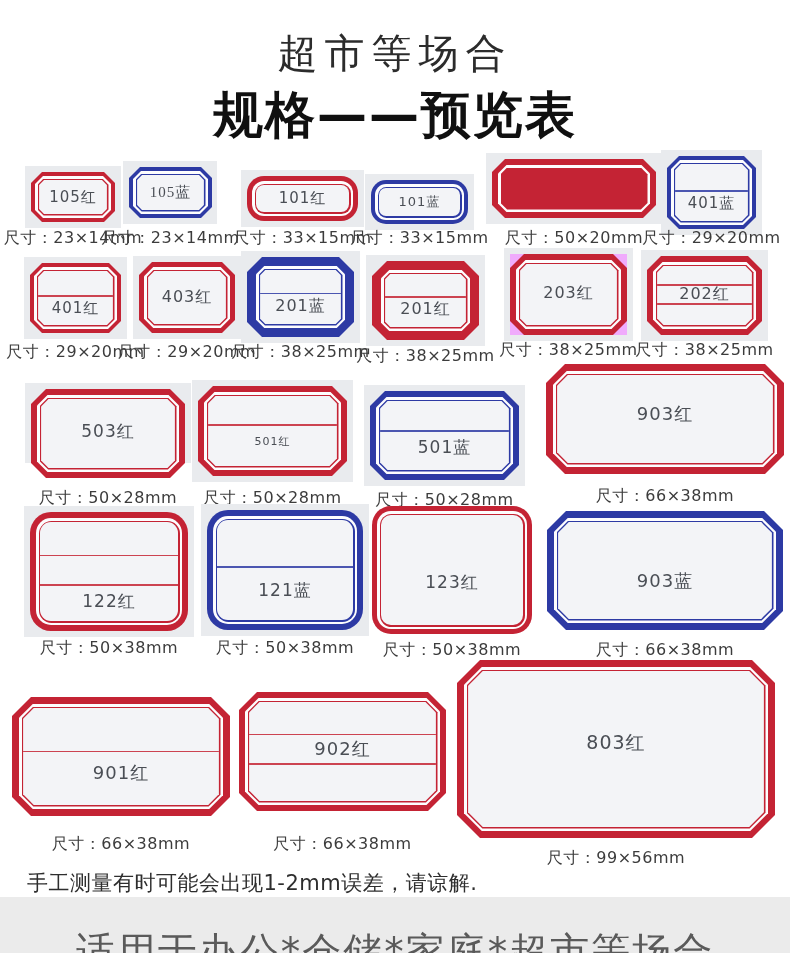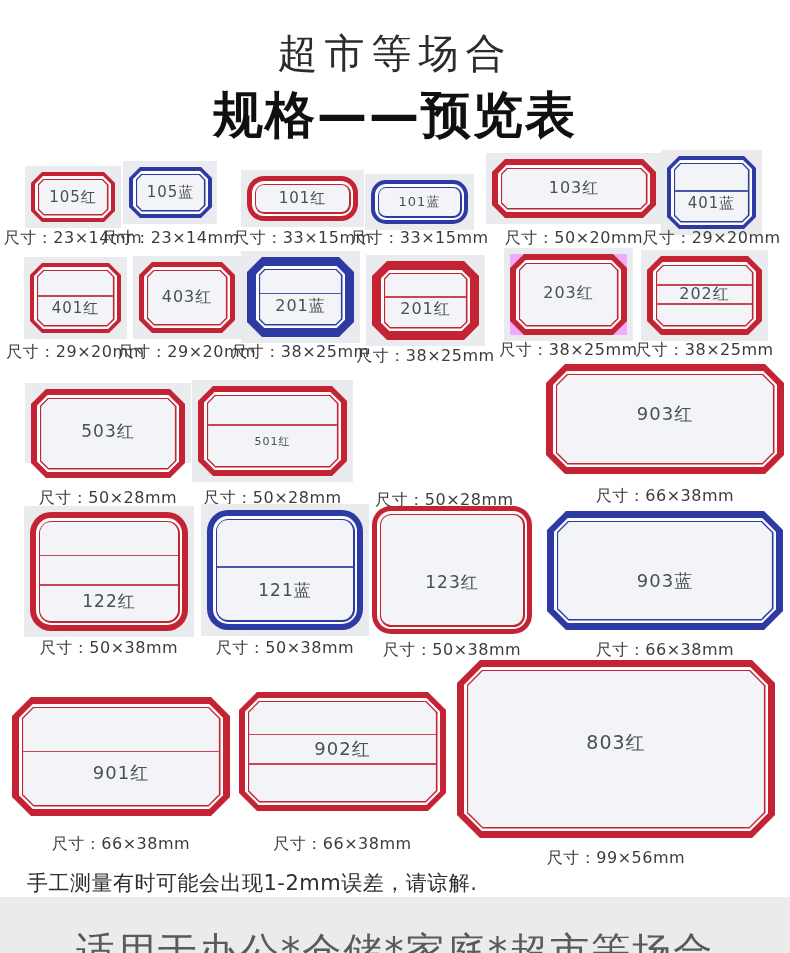--- a/index.html
+++ b/index.html
@@ -49,21 +49,21 @@
   <div id="labels">
       <div style="position: absolute; left: 31px; top: 172px; width: 84px; height: 50px; background: rgb(233, 235, 238); box-shadow: rgb(233, 235, 238) 0px 0px 0px 6px;">
         <div style="position: absolute; left: 0px; top: 0px; width: 84px; height: 50px; background: rgb(196, 35, 52); clip-path: polygon(11px 0px, 73px 0px, 84px 11px, 84px 39px, 73px 50px, 11px 50px, 0px 39px, 0px 11px);"></div>
         <div style="position: absolute; left: 4px; top: 4px; width: 76px; height: 42px; background: rgb(253, 253, 254); clip-path: polygon(8px 0px, 68px 0px, 76px 8px, 76px 34px, 68px 42px, 8px 42px, 0px 34px, 0px 8px);"></div>
         <div style="position: absolute; left: 6.5px; top: 6.5px; width: 71px; height: 37px; background: rgb(196, 35, 52); clip-path: polygon(6.125px 0px, 64.875px 0px, 71px 6.125px, 71px 30.875px, 64.875px 37px, 6.125px 37px, 0px 30.875px, 0px 6.125px);"></div>
         <div style="position: absolute; left: 8.1px; top: 8.1px; width: 67.8px; height: 33.8px; background: rgb(243, 244, 247); clip-path: polygon(4.925px 0px, 62.875px 0px, 67.8px 4.925px, 67.8px 28.875px, 62.875px 33.8px, 4.925px 33.8px, 0px 28.875px, 0px 4.925px);">
           <span style="position: absolute; left: 50%; top: 50%; transform: translate(-50%, -50%); font-size: 15px; color: rgb(74, 78, 85); letter-spacing: 1px; white-space: nowrap;">105红</span>
         </div>
       </div>
       <div style="position: absolute; left: 73px; top: 228px; transform: translateX(-50%); font-size: 16px; color: rgb(60, 60, 60); letter-spacing: 0.5px; white-space: nowrap;">尺寸：23×14mm</div>
-      <div style="position: absolute; left: 129px; top: 167px; width: 82px; height: 51px; background: rgb(233, 235, 238); box-shadow: rgb(233, 235, 238) 0px 0px 0px 6px;">
+      <div style="position: absolute; left: 129px; top: 167px; width: 82px; height: 51px; background: rgb(233, 235, 238); box-shadow: rgb(233, 235, 238) 0px 0px 0px 6px; font-family: Liberation Serif, serif;">
         <div style="position: absolute; left: 0px; top: 0px; width: 83px; height: 51px; background: rgb(45, 58, 164); clip-path: polygon(11px 0px, 72px 0px, 83px 11px, 83px 40px, 72px 51px, 11px 51px, 0px 40px, 0px 11px);"></div>
         <div style="position: absolute; left: 4px; top: 4px; width: 75px; height: 43px; background: rgb(253, 253, 254); clip-path: polygon(8px 0px, 67px 0px, 75px 8px, 75px 35px, 67px 43px, 8px 43px, 0px 35px, 0px 8px);"></div>
         <div style="position: absolute; left: 6.5px; top: 6.5px; width: 70px; height: 38px; background: rgb(45, 58, 164); clip-path: polygon(6.125px 0px, 63.875px 0px, 70px 6.125px, 70px 31.875px, 63.875px 38px, 6.125px 38px, 0px 31.875px, 0px 6.125px);"></div>
         <div style="position: absolute; left: 8.1px; top: 8.1px; width: 66.8px; height: 34.8px; background: rgb(243, 244, 247); clip-path: polygon(4.925px 0px, 61.875px 0px, 66.8px 4.925px, 66.8px 29.875px, 61.875px 34.8px, 4.925px 34.8px, 0px 29.875px, 0px 4.925px);">
           <span style="position: absolute; left: 50%; top: 50%; transform: translate(-50%, -50%); font-size: 15px; color: rgb(74, 78, 85); letter-spacing: 1px; white-space: nowrap;">105蓝</span>
         </div>
       </div>
       <div style="position: absolute; left: 170.5px; top: 228px; transform: translateX(-50%); font-size: 16px; color: rgb(60, 60, 60); letter-spacing: 0.5px; white-space: nowrap;">尺寸：23×14mm</div>
       <div style="position: absolute; left: 247px; top: 176px; width: 111px; height: 45px; background: rgb(233, 235, 238); box-shadow: rgb(233, 235, 238) 0px 0px 0px 6px;">
         <div style="position: absolute; left: 0px; top: 0px; width: 111px; height: 45px; background: rgb(196, 35, 52); border-radius: 17px;"></div>
@@ -80,23 +80,20 @@
         <div style="position: absolute; left: 6.5px; top: 6.5px; width: 84px; height: 31px; background: rgb(45, 58, 164); border-radius: 8.5px;"></div>
         <div style="position: absolute; left: 8.1px; top: 8.1px; width: 80.8px; height: 27.8px; background: rgb(243, 244, 247); border-radius: 6.9px;">
           <span style="position: absolute; left: 50%; top: 50%; transform: translate(-50%, -50%); font-size: 13px; color: rgb(74, 78, 85); letter-spacing: 1px; white-space: nowrap;">101蓝</span>
         </div>
       </div>
       <div style="position: absolute; left: 419.5px; top: 228px; transform: translateX(-50%); font-size: 16px; color: rgb(60, 60, 60); letter-spacing: 0.5px; white-space: nowrap;">尺寸：33×15mm</div>
       <div style="position: absolute; left: 492px; top: 159px; width: 164px; height: 59px; background: rgb(233, 235, 238); box-shadow: rgb(233, 235, 238) 0px 0px 0px 6px;">
         <div style="position: absolute; left: 0px; top: 0px; width: 164px; height: 59px; background: rgb(196, 35, 52); clip-path: polygon(13px 0px, 151px 0px, 164px 13px, 164px 46px, 151px 59px, 13px 59px, 0px 46px, 0px 13px);"></div>
         <div style="position: absolute; left: 6px; top: 6px; width: 152px; height: 47px; background: rgb(253, 253, 254); clip-path: polygon(8.5px 0px, 143.5px 0px, 152px 8.5px, 152px 38.5px, 143.5px 47px, 8.5px 47px, 0px 38.5px, 0px 8.5px);"></div>
         <div style="position: absolute; left: 8.5px; top: 8.5px; width: 147px; height: 42px; background: rgb(196, 35, 52); clip-path: polygon(6.625px 0px, 140.375px 0px, 147px 6.625px, 147px 35.375px, 140.375px 42px, 6.625px 42px, 0px 35.375px, 0px 6.625px);"></div>
-        <div style="position: absolute; left: 10.1px; top: 10.1px; width: 143.8px; height: 38.8px; background: rgb(243, 244, 247); clip-path: polygon(5.425px 0px, 138.375px 0px, 143.8px 5.425px, 143.8px 33.375px, 138.375px 38.8px, 5.425px 38.8px, 0px 33.375px, 0px 5.425px);">
-          <span style="position: absolute; left: 50%; top: 50%; transform: translate(-50%, -50%); font-size: 16px; color: rgb(74, 78, 85); letter-spacing: 1px; white-space: nowrap;">103红</span>
-        </div>
       </div>
       <div style="position: absolute; left: 574px; top: 228px; transform: translateX(-50%); font-size: 16px; color: rgb(60, 60, 60); letter-spacing: 0.5px; white-space: nowrap;">尺寸：50×20mm</div>
       <div style="position: absolute; left: 667px; top: 156px; width: 89px; height: 73px; background: rgb(233, 235, 238); box-shadow: rgb(233, 235, 238) 0px 0px 0px 6px;">
         <div style="position: absolute; left: 0px; top: 0px; width: 89px; height: 73px; background: rgb(45, 58, 164); clip-path: polygon(12px 0px, 77px 0px, 89px 12px, 89px 61px, 77px 73px, 12px 73px, 0px 61px, 0px 12px);"></div>
         <div style="position: absolute; left: 4px; top: 4px; width: 81px; height: 65px; background: rgb(253, 253, 254); clip-path: polygon(9px 0px, 72px 0px, 81px 9px, 81px 56px, 72px 65px, 9px 65px, 0px 56px, 0px 9px);"></div>
         <div style="position: absolute; left: 6.5px; top: 6.5px; width: 76px; height: 60px; background: rgb(45, 58, 164); clip-path: polygon(7.125px 0px, 68.875px 0px, 76px 7.125px, 76px 52.875px, 68.875px 60px, 7.125px 60px, 0px 52.875px, 0px 7.125px);"></div>
         <div style="position: absolute; left: 8.1px; top: 8.1px; width: 72.8px; height: 56.8px; background: rgb(243, 244, 247); clip-path: polygon(5.925px 0px, 66.875px 0px, 72.8px 5.925px, 72.8px 50.875px, 66.875px 56.8px, 5.925px 56.8px, 0px 50.875px, 0px 5.925px);">
           <div style="position: absolute; left: 0px; right: 0px; top: 46%; height: 1.6px; background: rgb(45, 58, 164); opacity: 0.85;"></div>
           <span style="position: absolute; left: 50%; top: 69%; transform: translate(-50%, -50%); font-size: 15px; color: rgb(74, 78, 85); letter-spacing: 1px; white-space: nowrap;">401蓝</span>
         </div>
@@ -173,20 +170,29 @@
       <div style="position: absolute; left: 198px; top: 386px; width: 149px; height: 90px; background: rgb(233, 235, 238); box-shadow: rgb(233, 235, 238) 0px 0px 0px 6px;">
         <div style="position: absolute; left: 0px; top: 0px; width: 149px; height: 90px; background: rgb(196, 35, 52); clip-path: polygon(15px 0px, 134px 0px, 149px 15px, 149px 75px, 134px 90px, 15px 90px, 0px 75px, 0px 15px);"></div>
         <div style="position: absolute; left: 6px; top: 6px; width: 137px; height: 78px; background: rgb(253, 253, 254); clip-path: polygon(10.5px 0px, 126.5px 0px, 137px 10.5px, 137px 67.5px, 126.5px 78px, 10.5px 78px, 0px 67.5px, 0px 10.5px);"></div>
         <div style="position: absolute; left: 8.5px; top: 8.5px; width: 132px; height: 73px; background: rgb(196, 35, 52); clip-path: polygon(8.625px 0px, 123.375px 0px, 132px 8.625px, 132px 64.375px, 123.375px 73px, 8.625px 73px, 0px 64.375px, 0px 8.625px);"></div>
         <div style="position: absolute; left: 10.1px; top: 10.1px; width: 128.8px; height: 69.8px; background: rgb(243, 244, 247); clip-path: polygon(7.425px 0px, 121.375px 0px, 128.8px 7.425px, 128.8px 62.375px, 121.375px 69.8px, 7.425px 69.8px, 0px 62.375px, 0px 7.425px);">
           <div style="position: absolute; left: 0px; right: 0px; top: 40%; height: 1.6px; background: rgb(196, 35, 52); opacity: 0.85;"></div>
           <span style="position: absolute; left: 50%; top: 65%; transform: translate(-50%, -50%); font-size: 11px; color: rgb(74, 78, 85); letter-spacing: 1px; white-space: nowrap;">501红</span>
         </div>
       </div>
       <div style="position: absolute; left: 272.5px; top: 488px; transform: translateX(-50%); font-size: 16px; color: rgb(60, 60, 60); letter-spacing: 0.5px; white-space: nowrap;">尺寸：50×28mm</div>
+      <div style="position: absolute; left: 370px; top: 391px; width: 149px; height: 89px; background: rgb(233, 235, 238); box-shadow: rgb(233, 235, 238) 0px 0px 0px 6px;">
+        <div style="position: absolute; left: 0px; top: 0px; width: 149px; height: 89px; background: rgb(45, 58, 164); clip-path: polygon(15px 0px, 134px 0px, 149px 15px, 149px 74px, 134px 89px, 15px 89px, 0px 74px, 0px 15px);"></div>
+        <div style="position: absolute; left: 6px; top: 6px; width: 137px; height: 77px; background: rgb(253, 253, 254); clip-path: polygon(10.5px 0px, 126.5px 0px, 137px 10.5px, 137px 66.5px, 126.5px 77px, 10.5px 77px, 0px 66.5px, 0px 10.5px);"></div>
+        <div style="position: absolute; left: 8.5px; top: 8.5px; width: 132px; height: 72px; background: rgb(45, 58, 164); clip-path: polygon(8.625px 0px, 123.375px 0px, 132px 8.625px, 132px 63.375px, 123.375px 72px, 8.625px 72px, 0px 63.375px, 0px 8.625px);"></div>
+        <div style="position: absolute; left: 10.1px; top: 10.1px; width: 128.8px; height: 68.8px; background: rgb(243, 244, 247); clip-path: polygon(7.425px 0px, 121.375px 0px, 128.8px 7.425px, 128.8px 61.375px, 121.375px 68.8px, 7.425px 68.8px, 0px 61.375px, 0px 7.425px);">
+          <div style="position: absolute; left: 0px; right: 0px; top: 42%; height: 1.6px; background: rgb(45, 58, 164); opacity: 0.85;"></div>
+          <span style="position: absolute; left: 50%; top: 67%; transform: translate(-50%, -50%); font-size: 17px; color: rgb(74, 78, 85); letter-spacing: 1px; white-space: nowrap;">501蓝</span>
+        </div>
+      </div>
       <div style="position: absolute; left: 444.5px; top: 490px; transform: translateX(-50%); font-size: 16px; color: rgb(60, 60, 60); letter-spacing: 0.5px; white-space: nowrap;">尺寸：50×28mm</div>
       <div style="position: absolute; left: 546px; top: 364px; width: 238px; height: 110px;">
         <div style="position: absolute; left: 0px; top: 0px; width: 238px; height: 110px; background: rgb(196, 35, 52); clip-path: polygon(19px 0px, 219px 0px, 238px 19px, 238px 91px, 219px 110px, 19px 110px, 0px 91px, 0px 19px);"></div>
         <div style="position: absolute; left: 7px; top: 7px; width: 224px; height: 96px; background: rgb(253, 253, 254); clip-path: polygon(13.75px 0px, 210.25px 0px, 224px 13.75px, 224px 82.25px, 210.25px 96px, 13.75px 96px, 0px 82.25px, 0px 13.75px);"></div>
         <div style="position: absolute; left: 9.5px; top: 9.5px; width: 219px; height: 91px; background: rgb(196, 35, 52); clip-path: polygon(11.875px 0px, 207.125px 0px, 219px 11.875px, 219px 79.125px, 207.125px 91px, 11.875px 91px, 0px 79.125px, 0px 11.875px);"></div>
         <div style="position: absolute; left: 11.1px; top: 11.1px; width: 215.8px; height: 87.8px; background: rgb(243, 244, 247); clip-path: polygon(10.675px 0px, 205.125px 0px, 215.8px 10.675px, 215.8px 77.125px, 205.125px 87.8px, 10.675px 87.8px, 0px 77.125px, 0px 10.675px);">
           <span style="position: absolute; left: 50%; top: 44%; transform: translate(-50%, -50%); font-size: 18px; color: rgb(74, 78, 85); letter-spacing: 1px; white-space: nowrap;">903红</span>
         </div>
       </div>
       <div style="position: absolute; left: 665px; top: 486px; transform: translateX(-50%); font-size: 16px; color: rgb(60, 60, 60); letter-spacing: 0.5px; white-space: nowrap;">尺寸：66×38mm</div>

